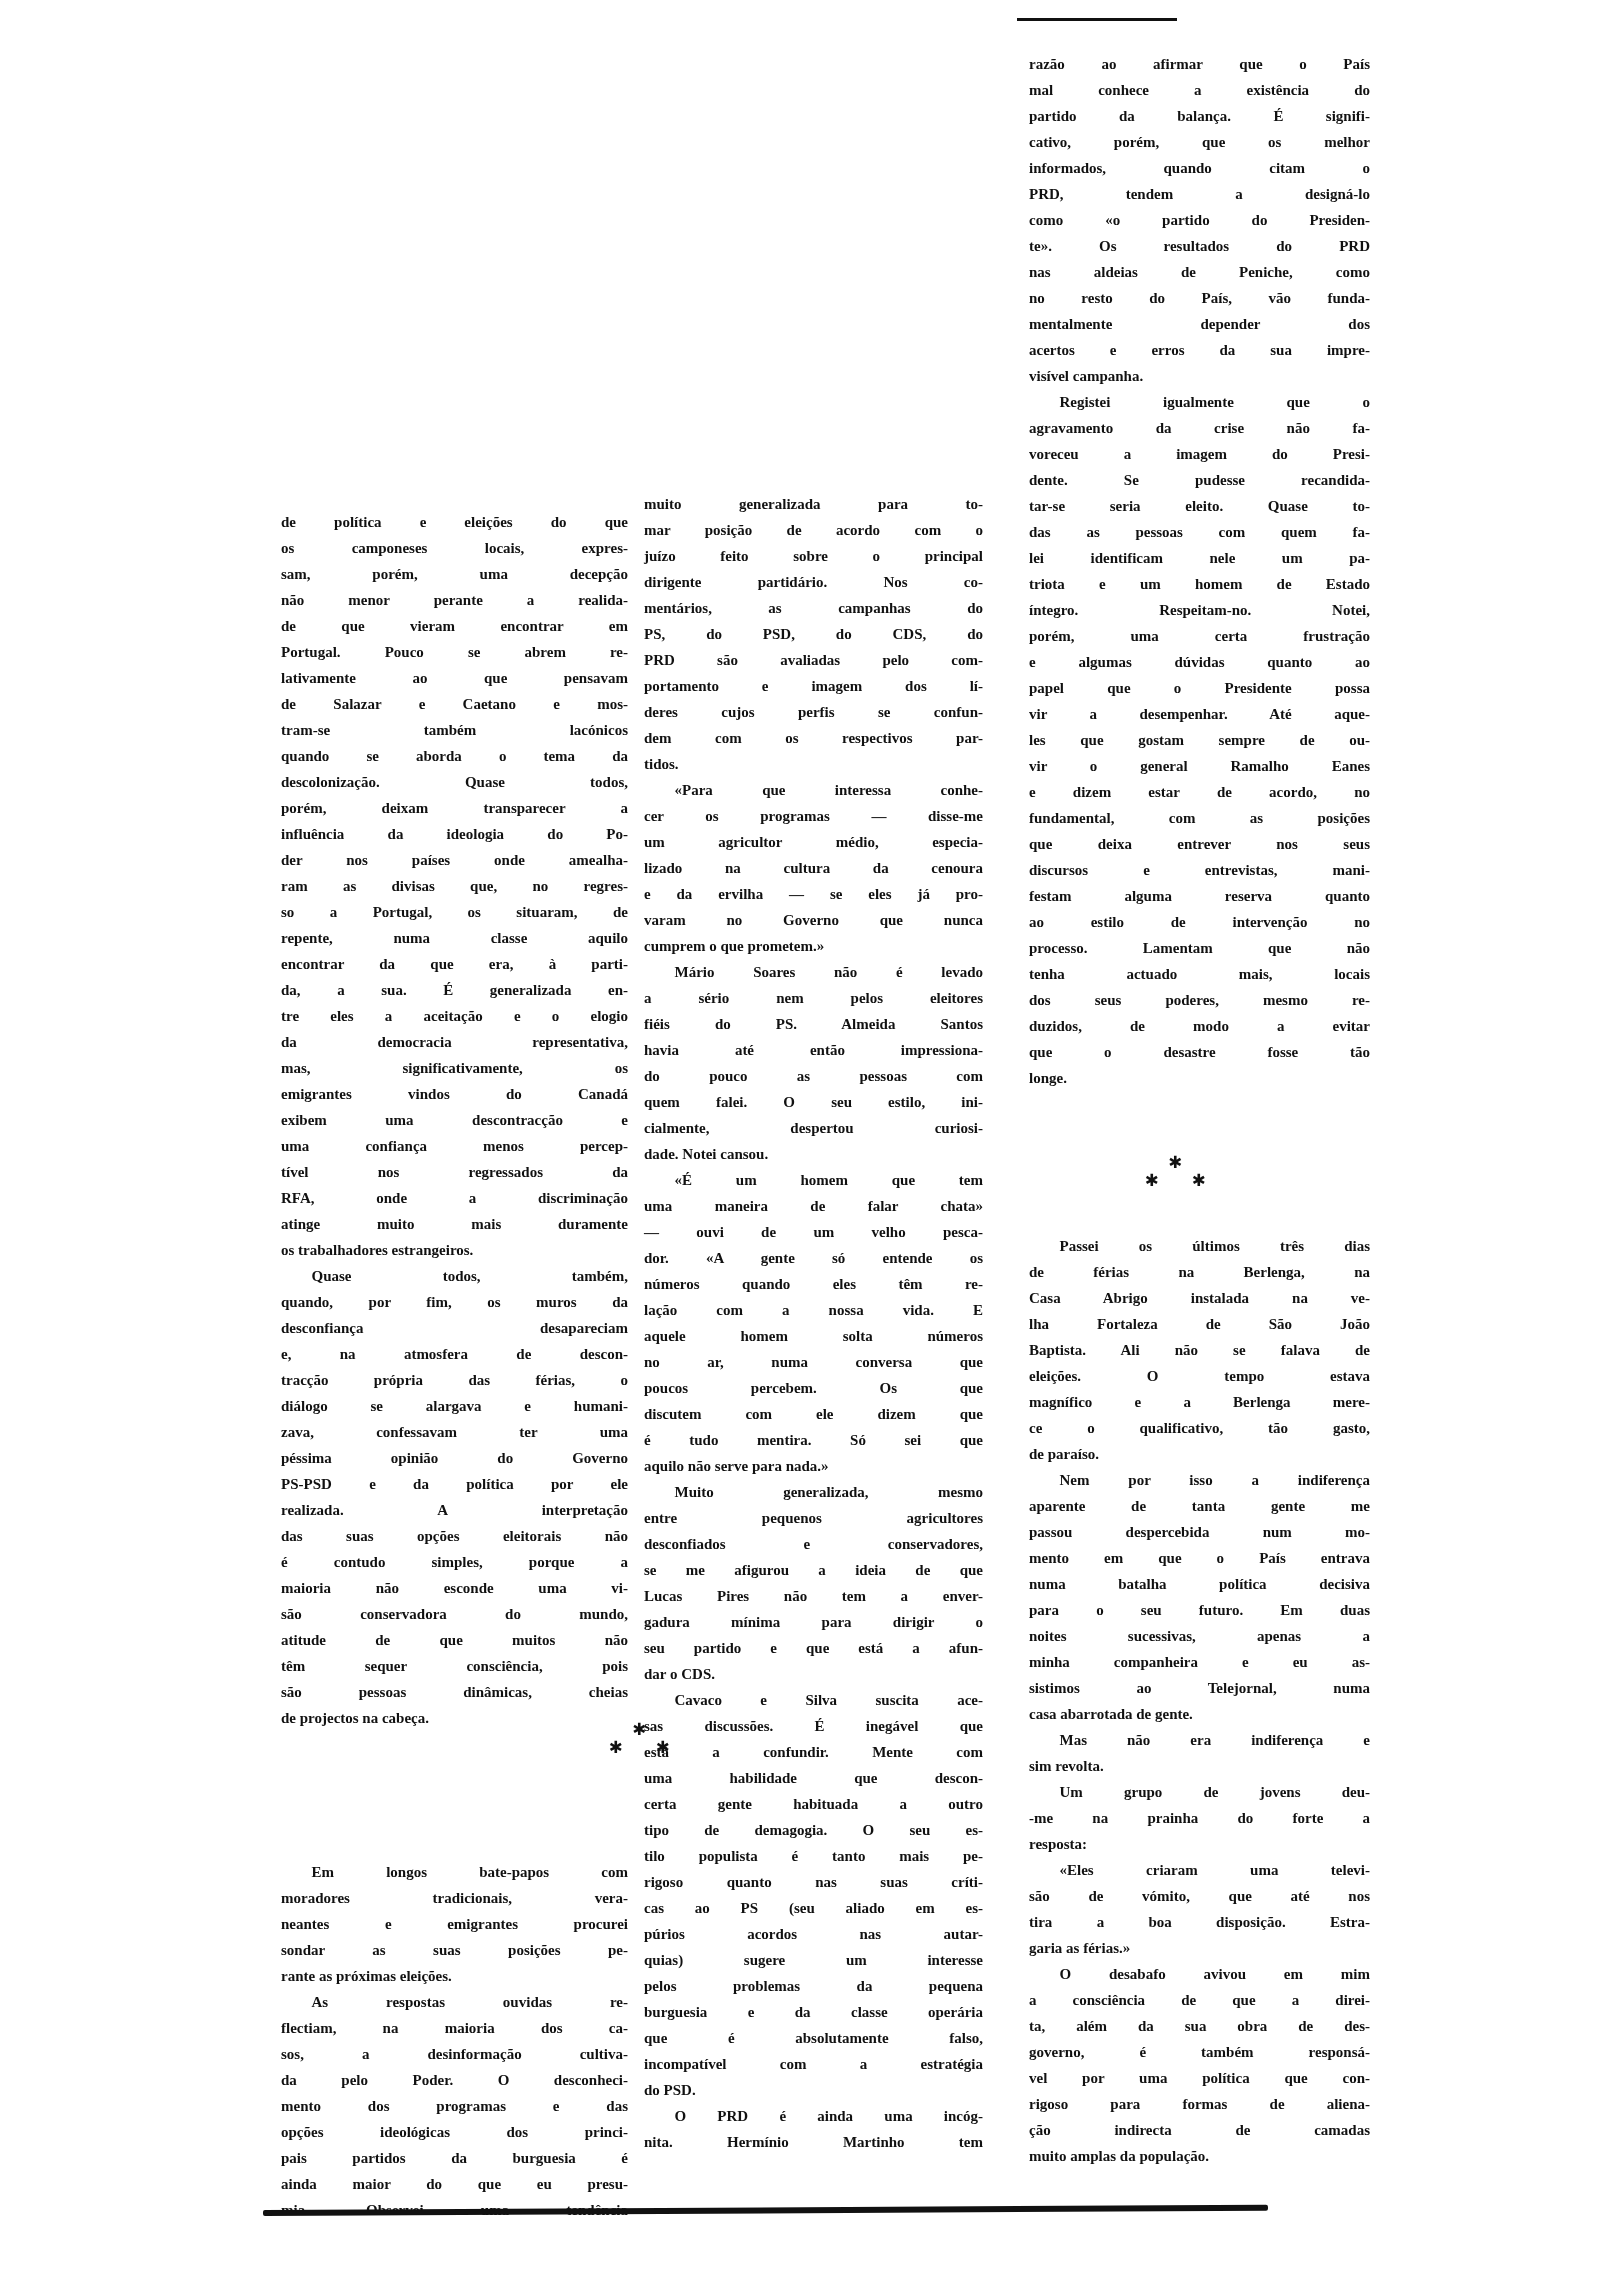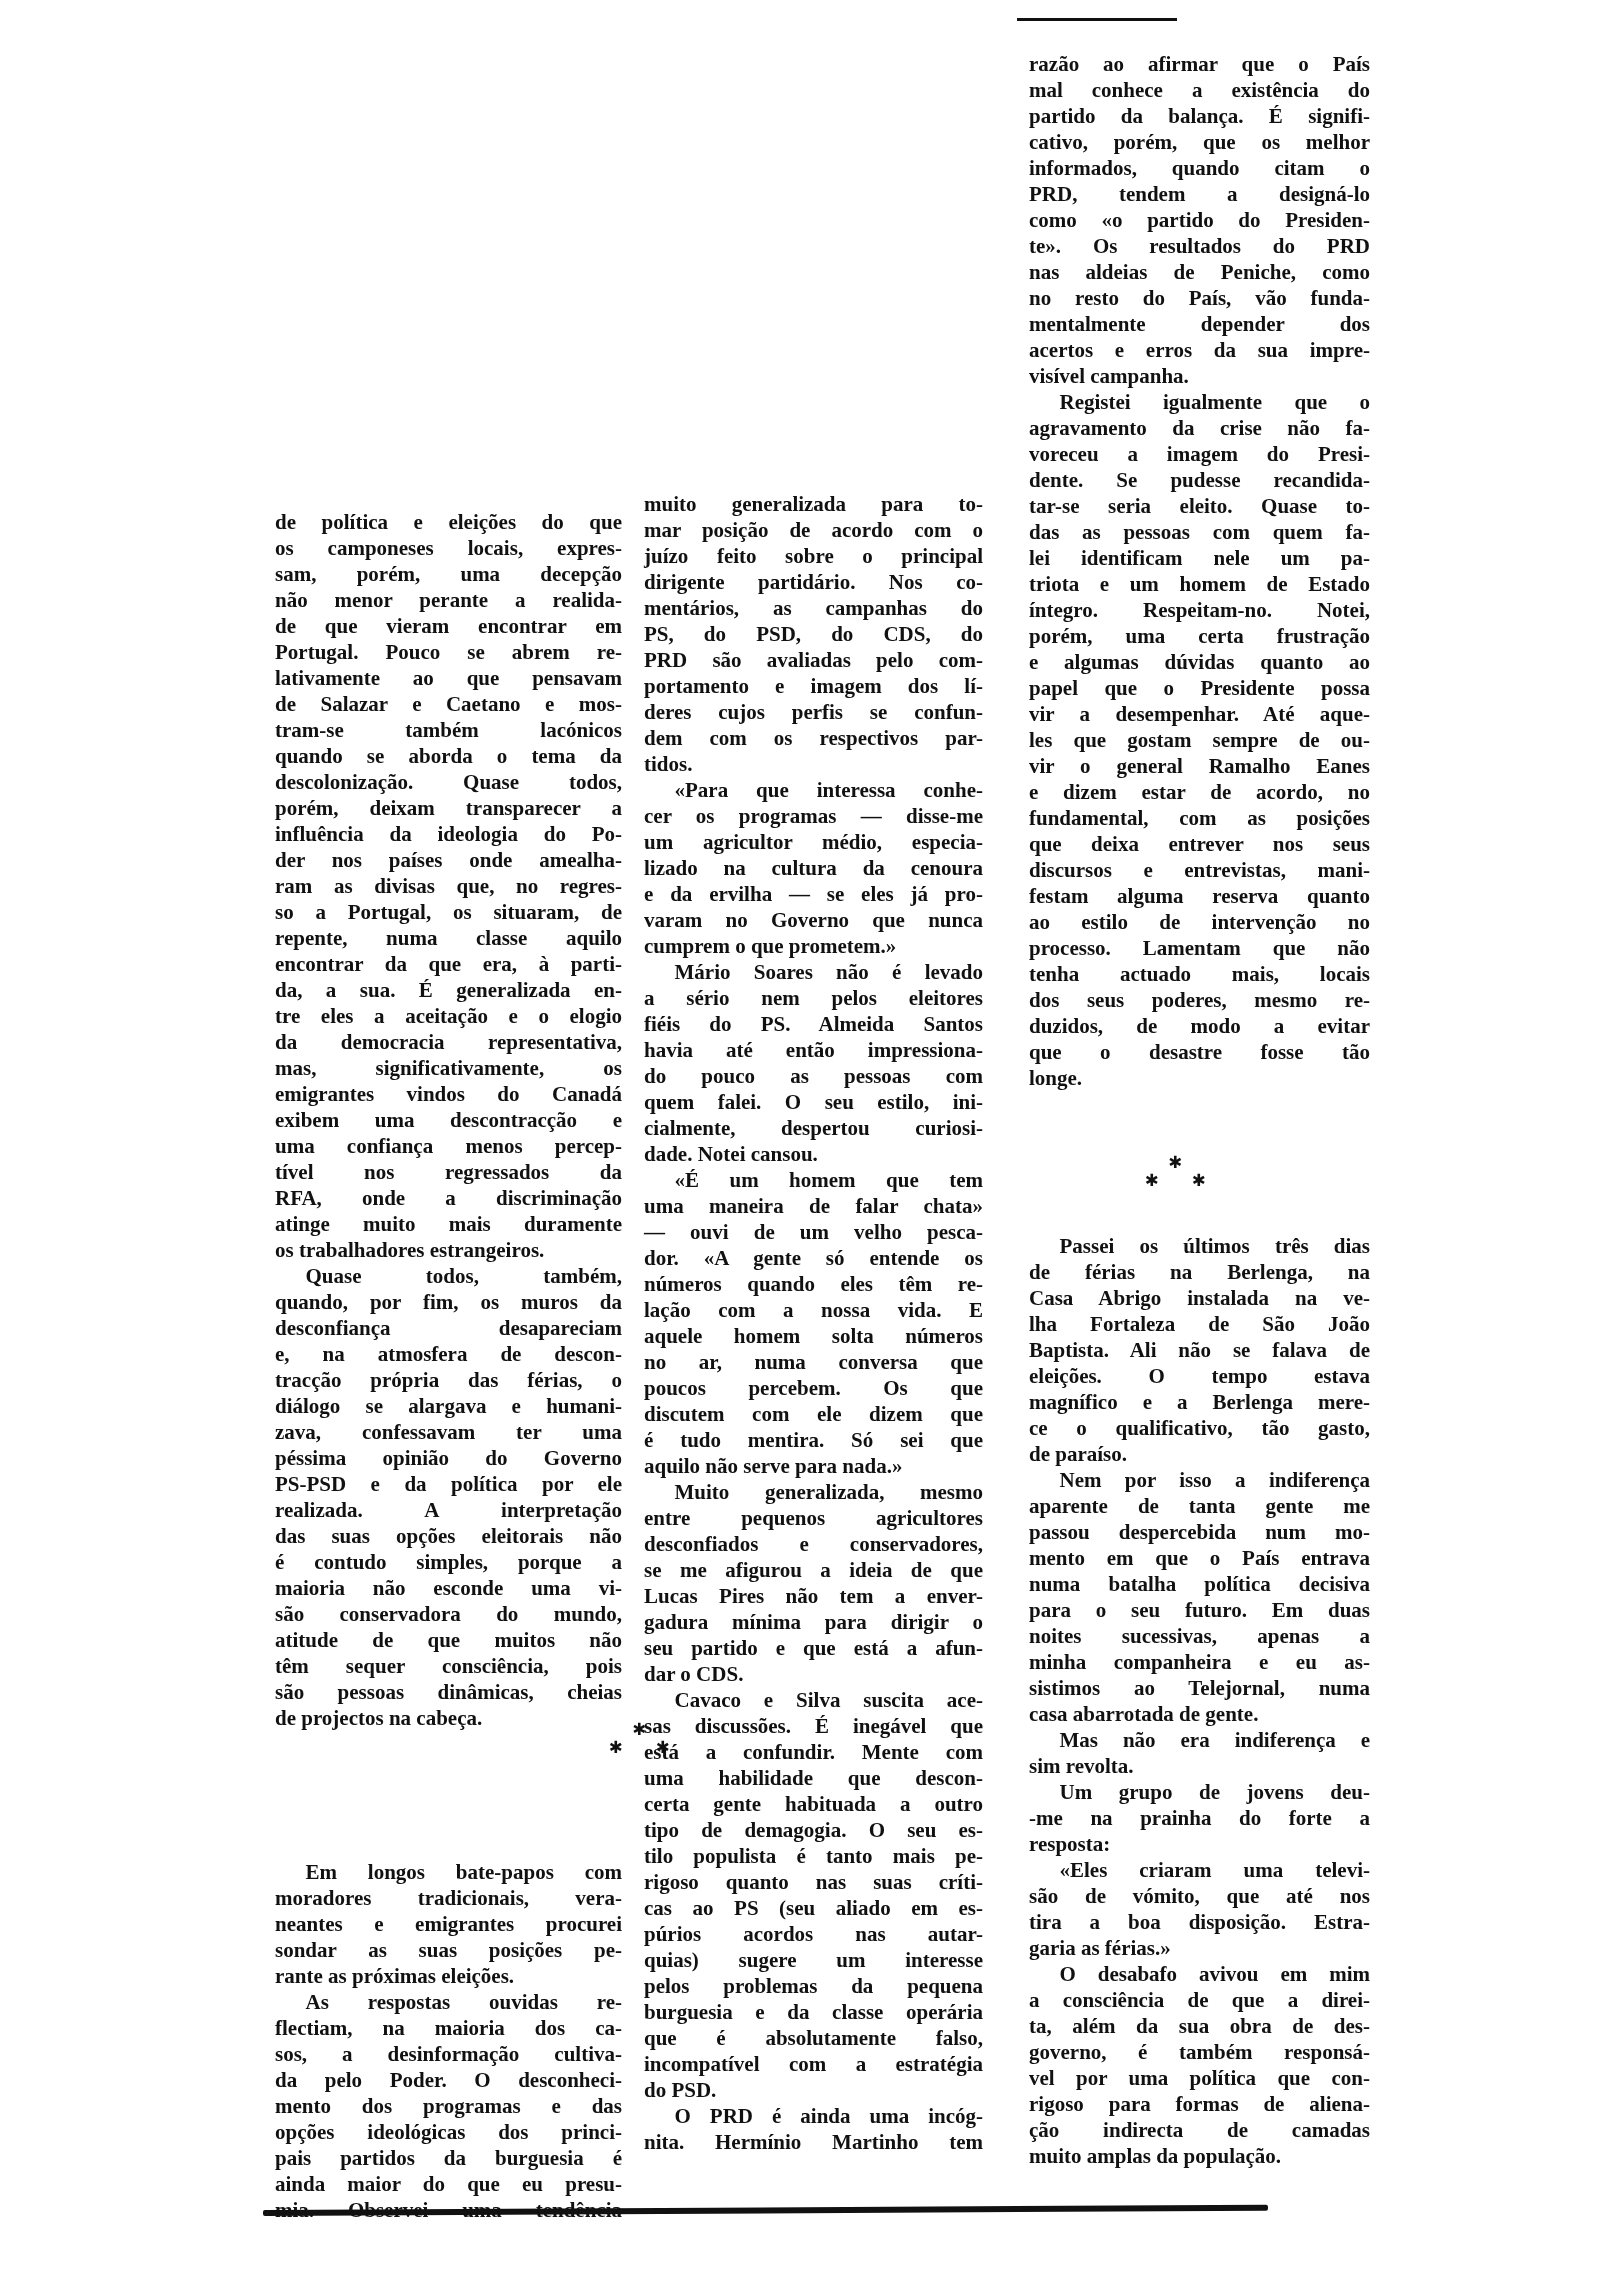--- a/index.html
+++ b/index.html
@@ -1,37 +1,37 @@
 <!DOCTYPE html>
 <html style="font-size:7.9px"><head>
 <meta charset="utf-8">
 <style>
   html, body { margin: 0; padding: 0; background: #ffffff; }
   body { width: 1612px; height: 2295px; position: relative; overflow: hidden; }
   .page { position: absolute; left: 0; top: 0; width: 1612px; height: 2295px; background: #fff; }
   .col {
     position: absolute;
     font-family: "Liberation Serif", "DejaVu Serif", serif;
-    font-size: 21px;
+    font-size: 15px;
     line-height: 26px;
     color: #111;
     font-weight: bold;
   }
   .col .ln {
     display: block;
     white-space: nowrap;
     height: 26px;
     text-align: justify;
     text-align-last: justify;
     overflow: visible;
   }
   .col .ln.last { text-align-last: left; }
   .col .ln.indent { padding-left: 30.5px; }
   .col .gap { display: block; }
-  .col-1 { left: 275px; top: 509px; width: 347px; }
+  .col-1 { left: 281px; top: 509px; width: 347px; }
   .col-2 { left: 644px; top: 491px; width: 339px; }
   .col-3 { left: 1029px; top: 51px; width: 341px; }
   .asterism { position: absolute; width: 59px; height: 39px; font-family: "DejaVu Sans", sans-serif; font-size: 16.7px; color: #111; }
   .asterism span { position: absolute; }
   .asterism .a1 { left: 23.6px; top: 0; }
   .asterism .a2 { left: 0; top: 17.7px; }
   .asterism .a3 { left: 47px; top: 17.7px; }
   .rule-top { position: absolute; left: 1017px; top: 17.7px; width: 160px; height: 2.9px; background: #111; }
   .rule-bottom { position: absolute; left: 263px; top: 2210px; width: 1005px; height: 5.9px; background: #111; border-radius: 2px; transform: rotate(-0.3deg); transform-origin: left center; }
 </style>

